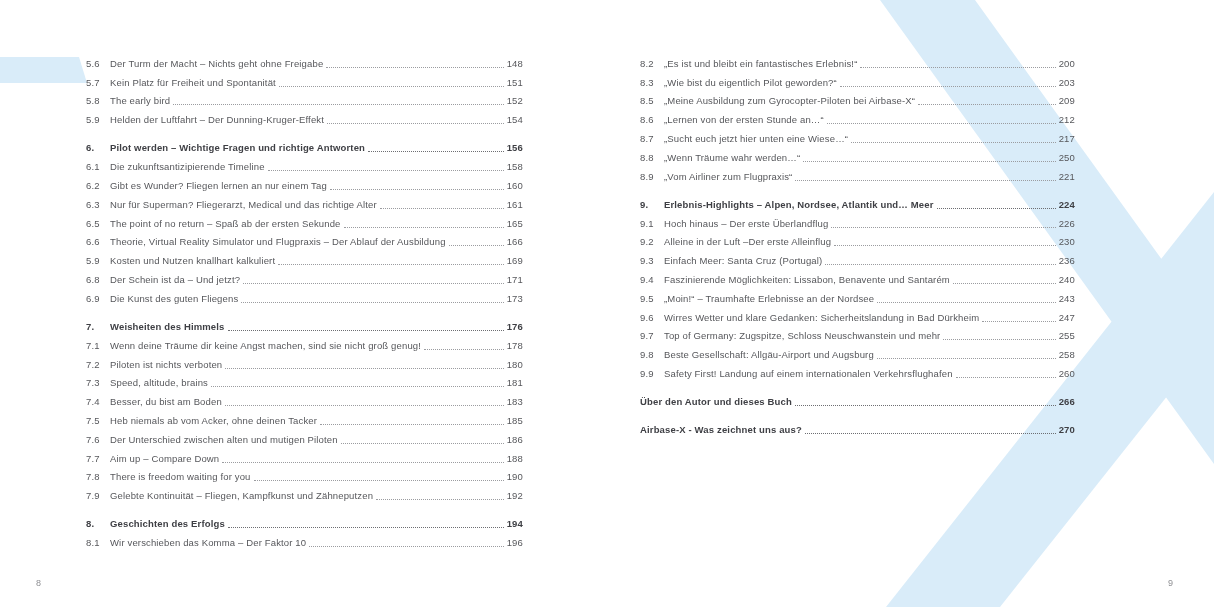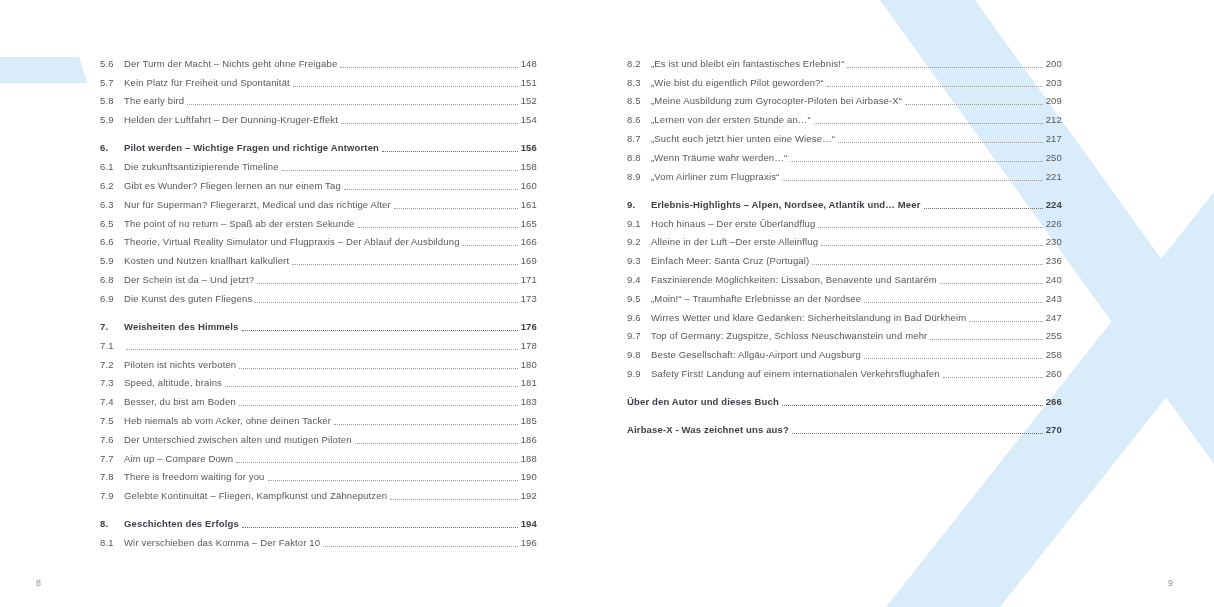--- a/index.html
+++ b/index.html
@@ -3,22 +3,22 @@
 <meta charset="utf-8">
 <style>
   html,body{margin:0;padding:0;}
   body{
     width:1214px;height:607px;position:relative;overflow:hidden;
     background:#ffffff;
     font-family:"Liberation Sans",sans-serif;
   }
   .bg{position:absolute;left:0;top:0;width:1214px;height:607px;}
   .toc{position:absolute;top:51px;}
-  .toc-left{left:100px;width:437px;}
-  .toc-right{left:627px;width:435px;}
+  .toc-left{left:86px;width:437px;}
+  .toc-right{left:640px;width:435px;}
   .toc-group{margin:0;}
   .toc-group.gapped{margin-top:9.4px;}
   .toc-row{
     display:flex;align-items:flex-end;height:18.8px;
     font-size:9.5px;letter-spacing:0.15px;color:#56575b;line-height:12px;
     white-space:nowrap;
   }
   .toc-row.bold{font-weight:bold;color:#3e3f44;}
   .toc-num{flex:none;width:24px;}
   .toc-title{flex:none;padding-right:1px;}
@@ -128,20 +128,21 @@
     </div>
     <div class="toc-group gapped">
       <div class="toc-row bold">
         <span class="toc-num">7.</span>
         <span class="toc-title">Weisheiten des Himmels</span>
         <span class="toc-leader"></span>
         <span class="toc-page">176</span>
       </div>
       <div class="toc-row">
         <span class="toc-num">7.1</span>
+        <span class="toc-title">Wenn deine Träume dir keine Angst machen, sind sie nicht groß genug!</span>
         <span class="toc-leader"></span>
         <span class="toc-page">178</span>
       </div>
       <div class="toc-row">
         <span class="toc-num">7.2</span>
         <span class="toc-title">Piloten ist nichts verboten</span>
         <span class="toc-leader"></span>
         <span class="toc-page">180</span>
       </div>
       <div class="toc-row">

